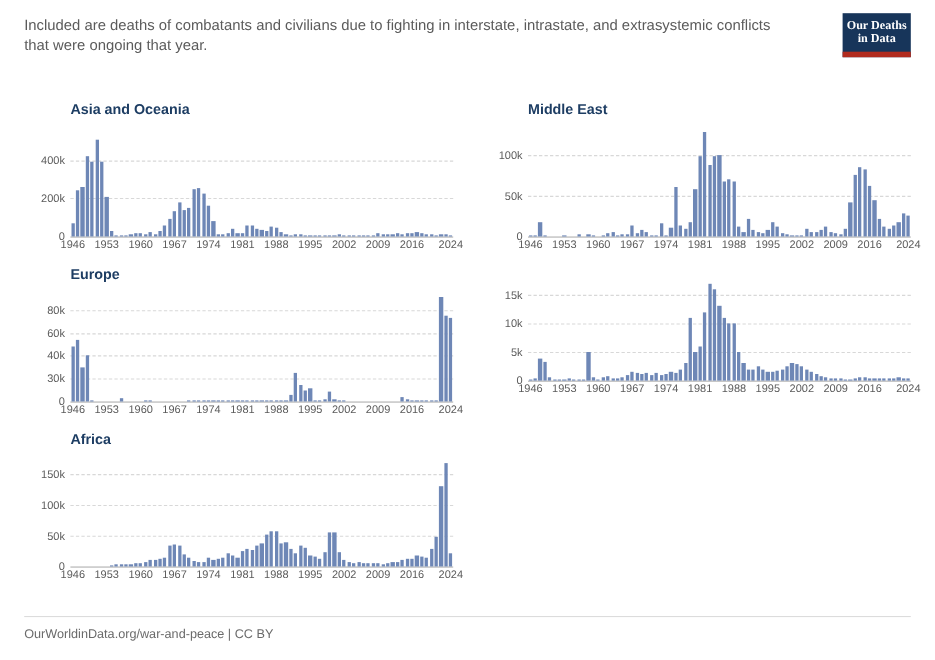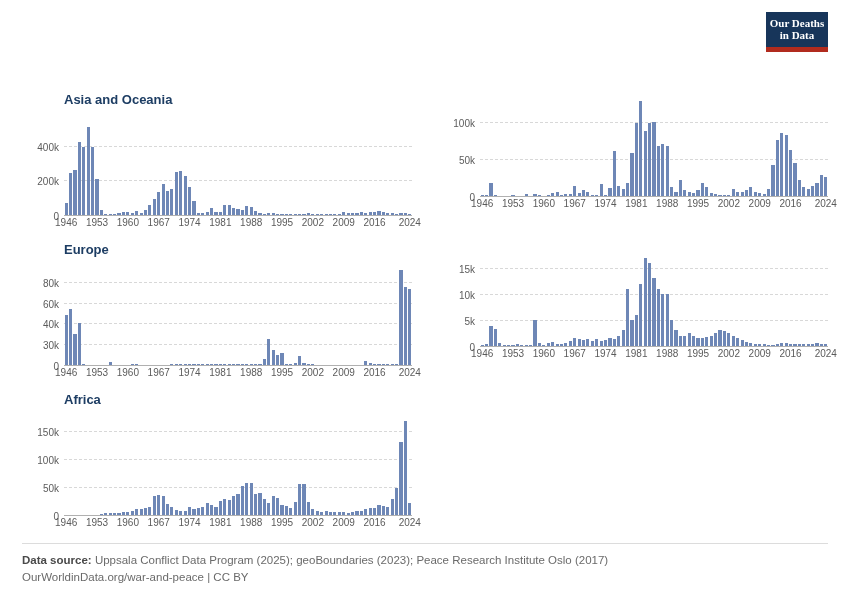--- a/index.html
+++ b/index.html
@@ -147,20 +147,21 @@
   }
   .footer-line b {
     color: #4a4a4a;
   }
 </style>
 </head>
 <body>
 
 <div class="page">
 
+  <div class="subtitle">Included are deaths of combatants and civilians due to fighting in interstate, intrastate, and extrasystemic conflicts that were ongoing that year.</div>
 
   <div class="logo">
     <span>Our Deaths</span>
     <span>in Data</span>
   </div>
 
   <div class="grid" id="panel-grid">
       <div class="panel" style="left: 0px; top: 0px; width: 390px; height: 146px;">
         <div class="panel-title">Asia and Oceania</div>
         <div class="plot" style="height: 126px;">
@@ -266,20 +267,21 @@
             <span class="xtick" style="left: 187.215px;">1988</span>
             <span class="xtick" style="left: 218.051px;">1995</span>
             <span class="xtick" style="left: 248.886px;">2002</span>
             <span class="xtick" style="left: 279.722px;">2009</span>
             <span class="xtick" style="left: 310.557px;">2016</span>
             <span class="xtick" style="left: 345.797px;">2024</span>
           </div>
         </div>
       </div>
       <div class="panel" style="left: 416px; top: 0px; width: 390px; height: 146px;">
+        <div class="panel-title">Middle East</div>
         <div class="plot" style="height: 126px;">
           <div class="axis-area">
             <div class="gridline zero" style="top: 104px;">
               <span class="ytick">0</span>
             </div>
             <div class="gridline" style="top: 66.8571px;">
               <span class="ytick">50k</span>
             </div>
             <div class="gridline" style="top: 29.7143px;">
               <span class="ytick">100k</span>
@@ -680,20 +682,16 @@
             <span class="xtick" style="left: 248.886px;">2002</span>
             <span class="xtick" style="left: 279.722px;">2009</span>
             <span class="xtick" style="left: 310.557px;">2016</span>
             <span class="xtick" style="left: 345.797px;">2024</span>
           </div>
         </div>
       </div>
     </div>
 
   <div class="footer">
-    <div class="footer-line">
-      <b>Data source:</b>
-      <span>Uppsala Conflict Data Program (2025); geoBoundaries (2023); Peace Research Institute Oslo (2017)</span>
-    </div>
     <div class="footer-line">OurWorldinData.org/war-and-peace | CC BY</div>
   </div>
 
 </div>
 
 </body></html>

